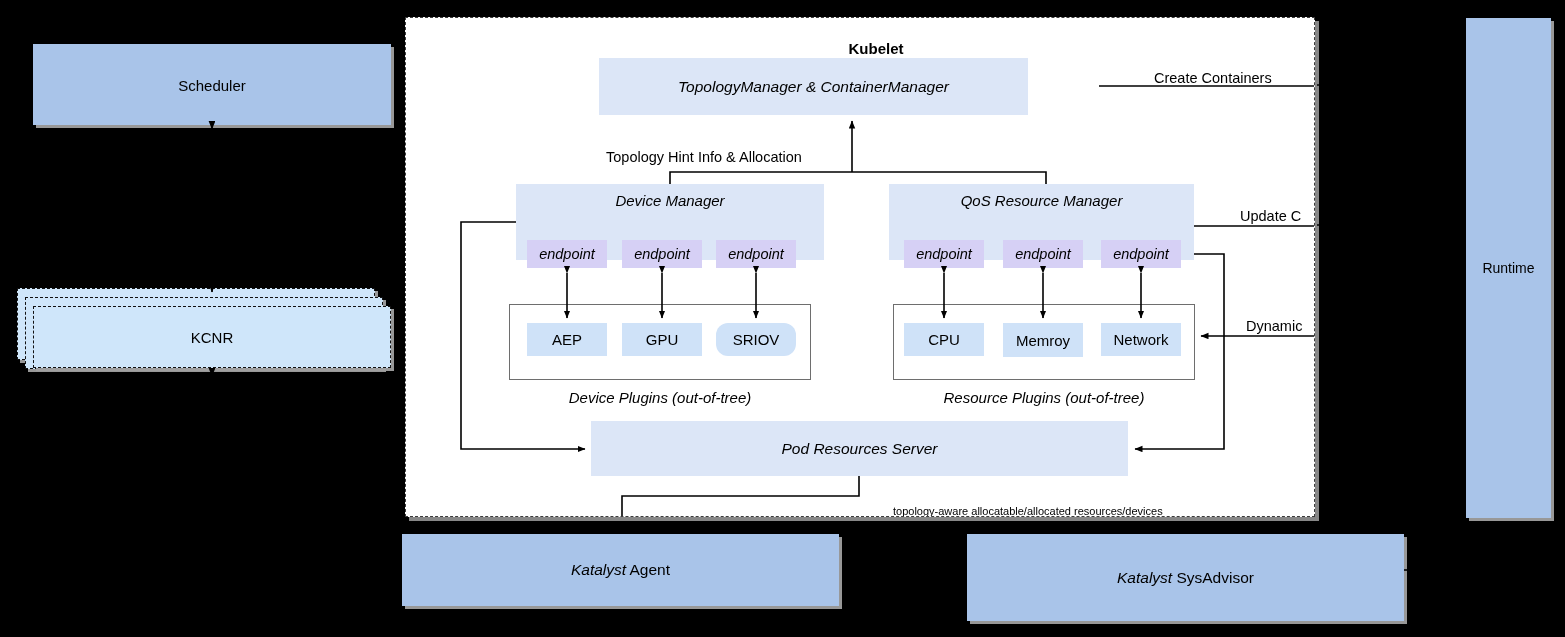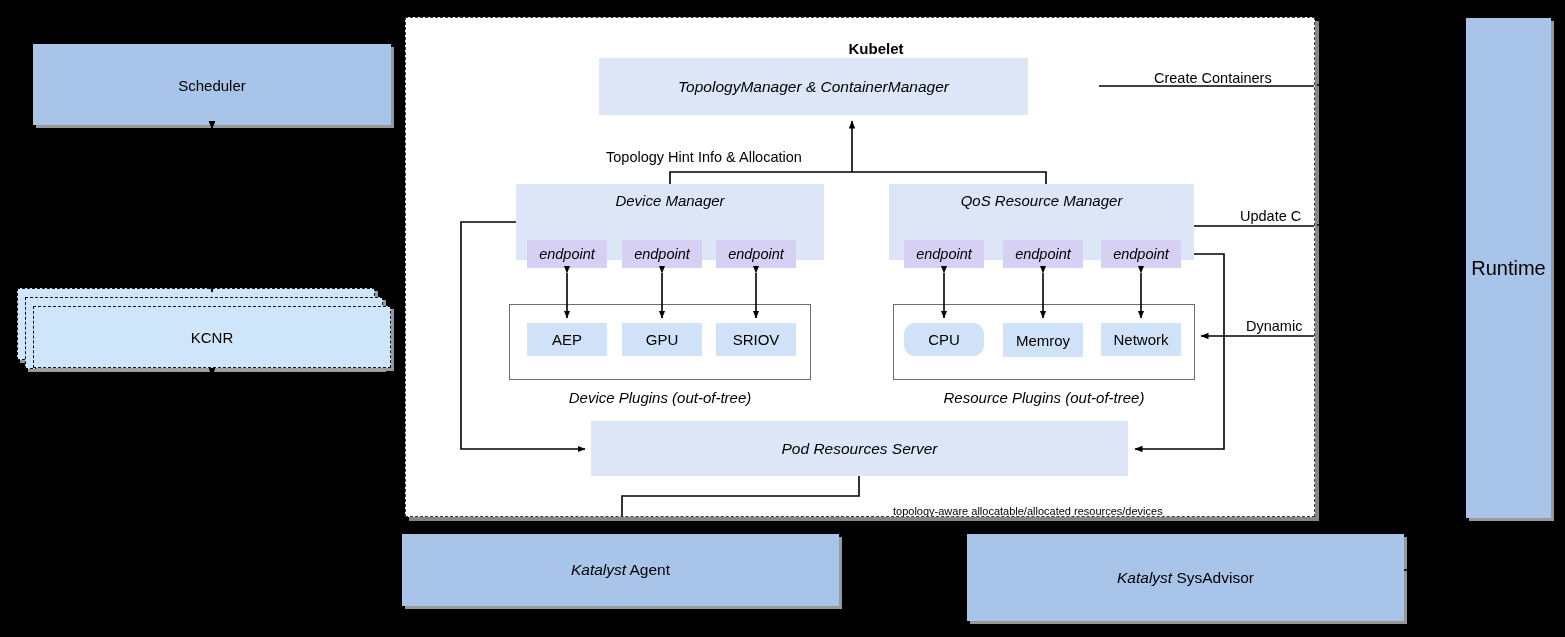--- a/index.html
+++ b/index.html
@@ -69,40 +69,40 @@
       <span class="ital" style="font-size:14.5px;">endpoint</span>
     </div>
 
     <div class="plugbox" style="left:103px;top:286px;width:302px;height:76px;"></div>
     <div class="box b-sky" style="left:121px;top:305px;width:80px;height:33px;">
       <span style="font-size:15px;">AEP</span>
     </div>
     <div class="box b-sky" style="left:216px;top:305px;width:80px;height:33px;">
       <span style="font-size:15px;">GPU</span>
     </div>
-    <div class="box b-sky" style="left:310px;top:305px;width:80px;height:33px;">
+    <div class="box b-sky" style="left:310px;top:305px;width:80px;height:33px;border-radius:12px;">
       <span style="font-size:15px;">SRIOV</span>
     </div>
     <div class="lbl ital" style="left:254px;top:371px;font-size:15px;transform:translateX(-50%);">Device Plugins (out-of-tree)</div>
 
     <div class="box b-light" style="left:483px;top:166px;width:305px;height:76px;flex-direction:column;justify-content:flex-start;">
       <span class="ital" style="font-size:15px;margin-top:8px;">QoS Resource Manager</span>
     </div>
     <div class="box b-purple" style="left:498px;top:222px;width:80px;height:28px;">
       <span class="ital" style="font-size:14.5px;">endpoint</span>
     </div>
     <div class="box b-purple" style="left:597px;top:222px;width:80px;height:28px;">
       <span class="ital" style="font-size:14.5px;">endpoint</span>
     </div>
     <div class="box b-purple" style="left:695px;top:222px;width:80px;height:28px;">
       <span class="ital" style="font-size:14.5px;">endpoint</span>
     </div>
 
     <div class="plugbox" style="left:487px;top:286px;width:302px;height:76px;"></div>
-    <div class="box b-sky" style="left:498px;top:305px;width:80px;height:33px;border-radius:11px;">
+    <div class="box b-sky" style="left:498px;top:305px;width:80px;height:33px;">
       <span style="font-size:15px;">CPU</span>
     </div>
     <div class="box b-sky" style="left:597px;top:305px;width:80px;height:34px;">
       <span style="font-size:15px;">Memroy</span>
     </div>
     <div class="box b-sky" style="left:695px;top:305px;width:80px;height:33px;">
       <span style="font-size:15px;">Network</span>
     </div>
     <div class="lbl ital" style="left:638px;top:371px;font-size:15px;transform:translateX(-50%);">Resource Plugins (out-of-tree)</div>
 
@@ -146,21 +146,21 @@
         <path d="M693,68 L912,68"></path>
 
         <path d="M788,208 L912,208"></path>
 
         <path d="M912,318 L795,318" marker-end="url(#ah)"></path>
       </g>
     </svg>
   </div>
 
   <div class="box b-mid shadow" style="left:1466px;top:18px;width:85px;height:500px;">
-    <span style="font-size:20px;">Runtime</span>
+    <span style="font-size:14px;">Runtime</span>
   </div>
 
   <div class="box b-mid shadow" style="left:402px;top:534px;width:437px;height:72px;">
     <span style="font-size:15.5px;">
       <span class="ital">Katalyst</span><span> Agent</span>
     </span>
   </div>
 
   <div class="box b-mid shadow" style="left:967px;top:534px;width:437px;height:87px;">
     <span style="font-size:15.5px;">

